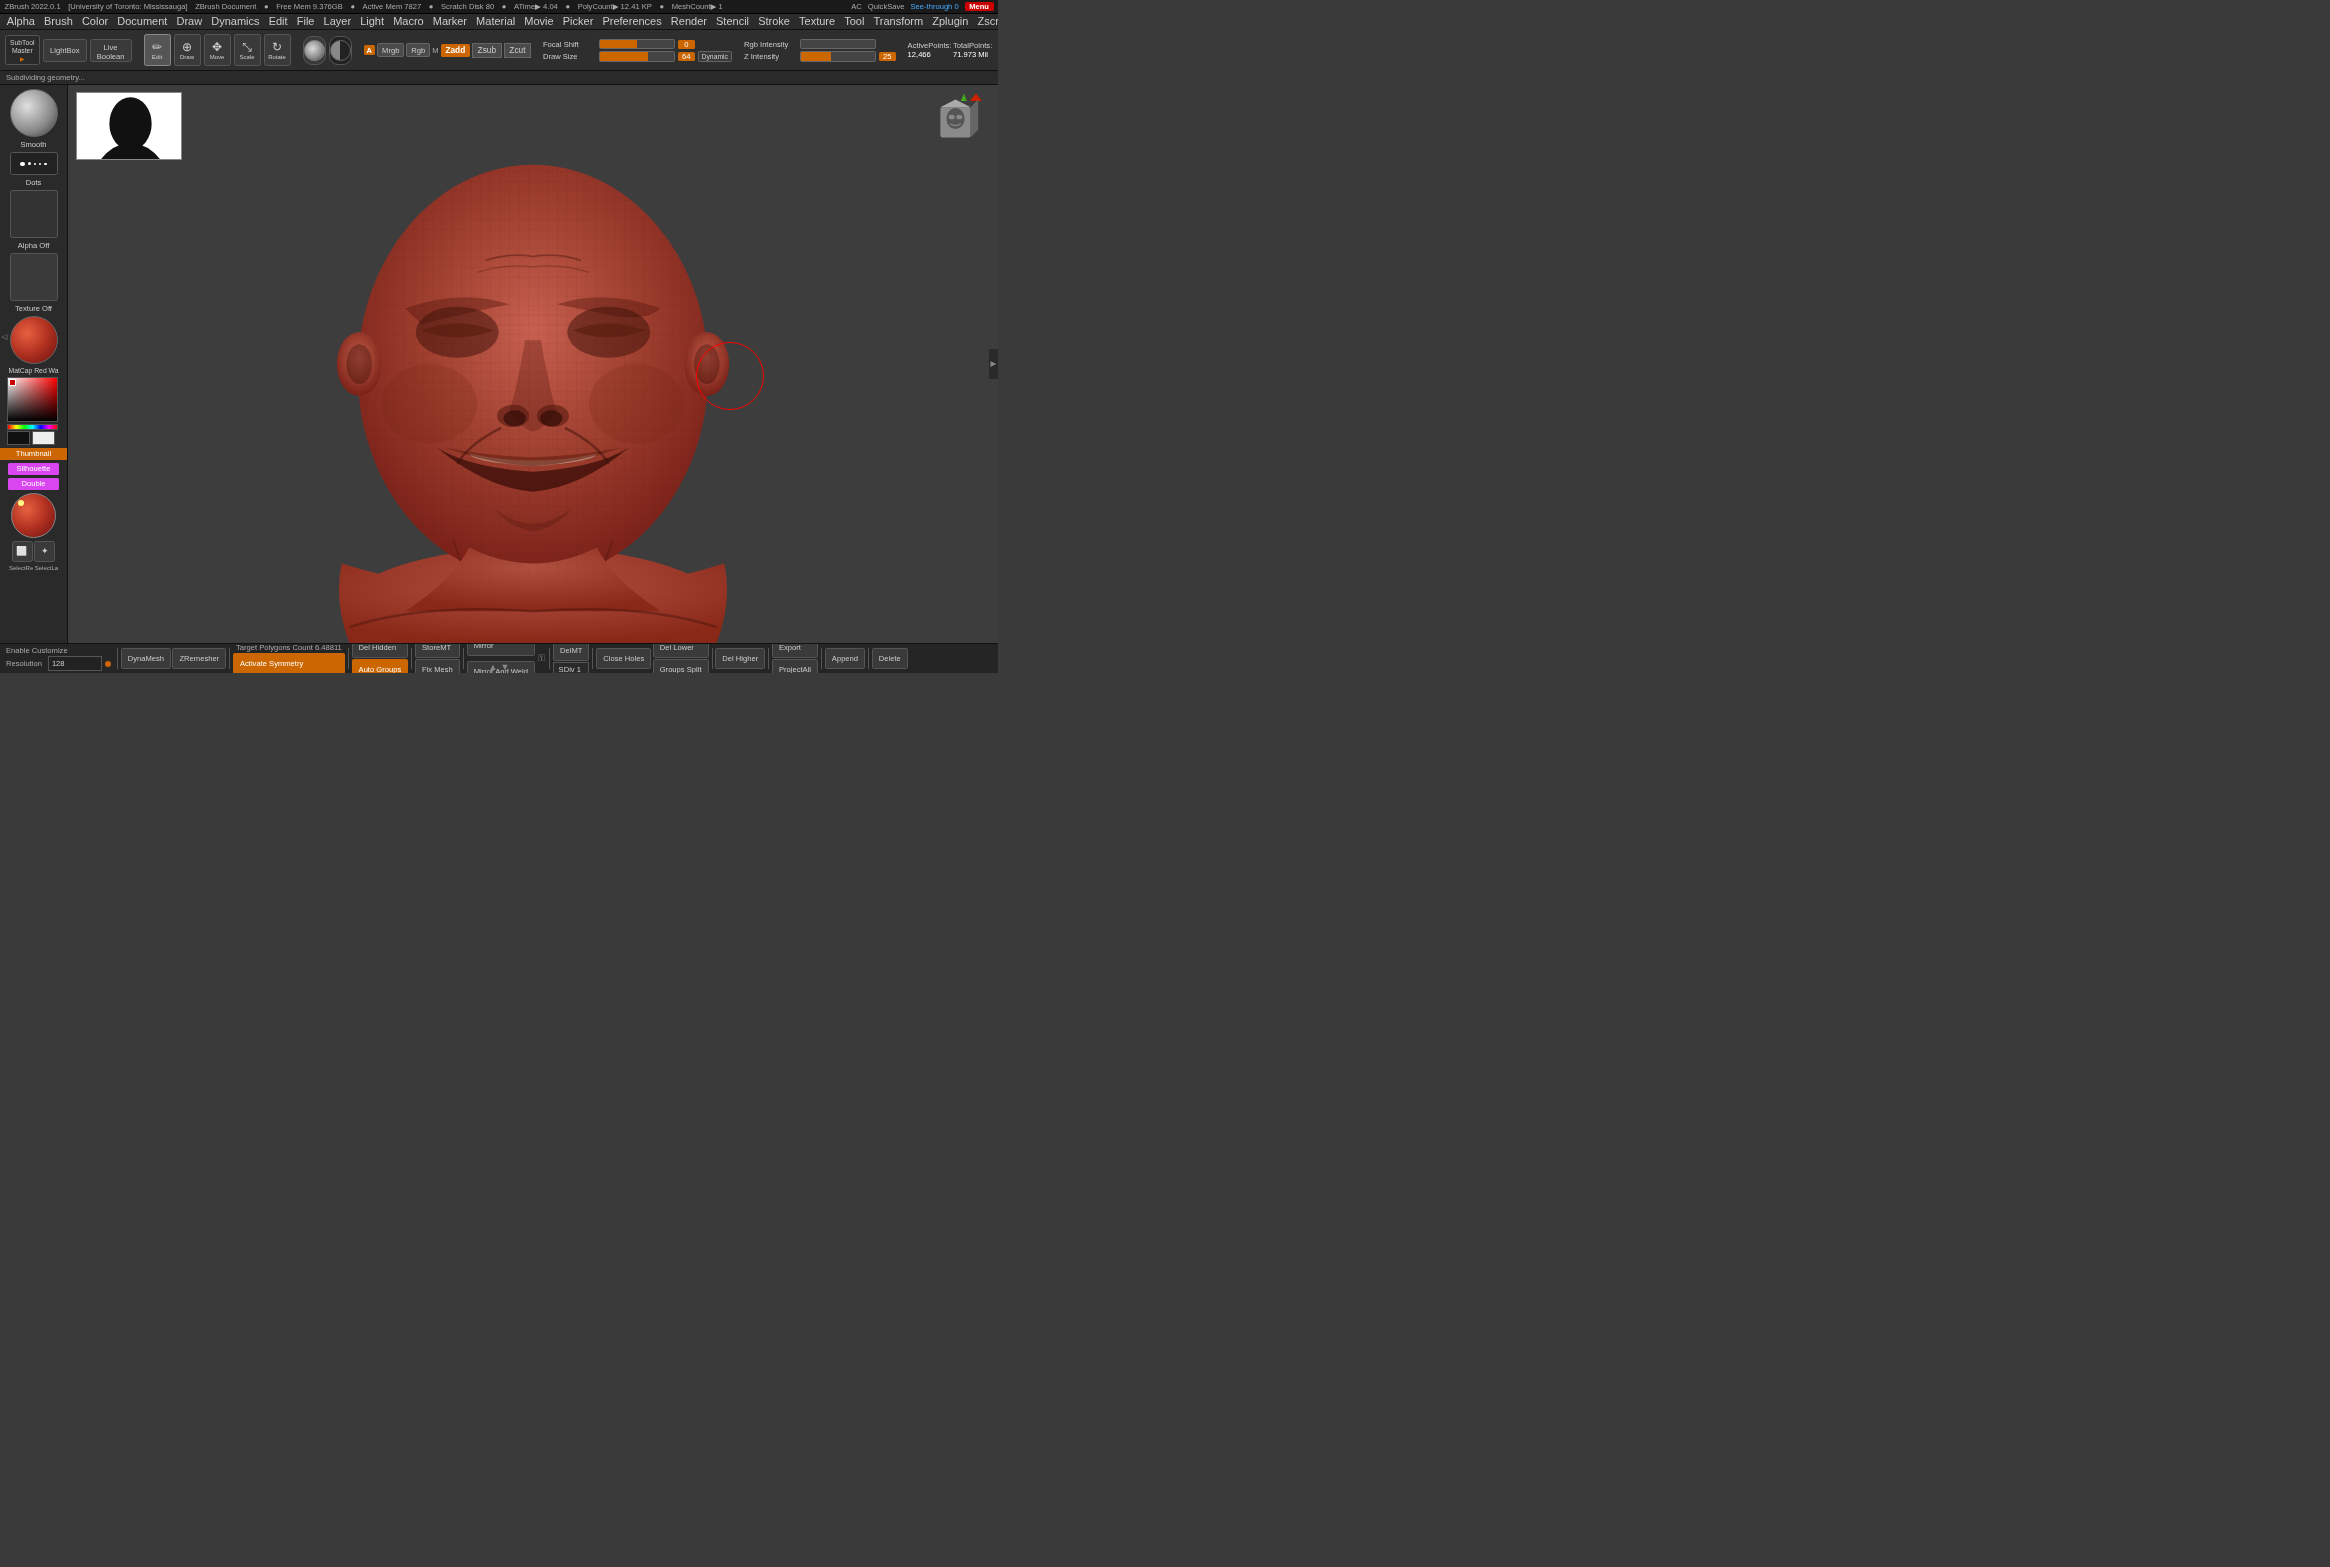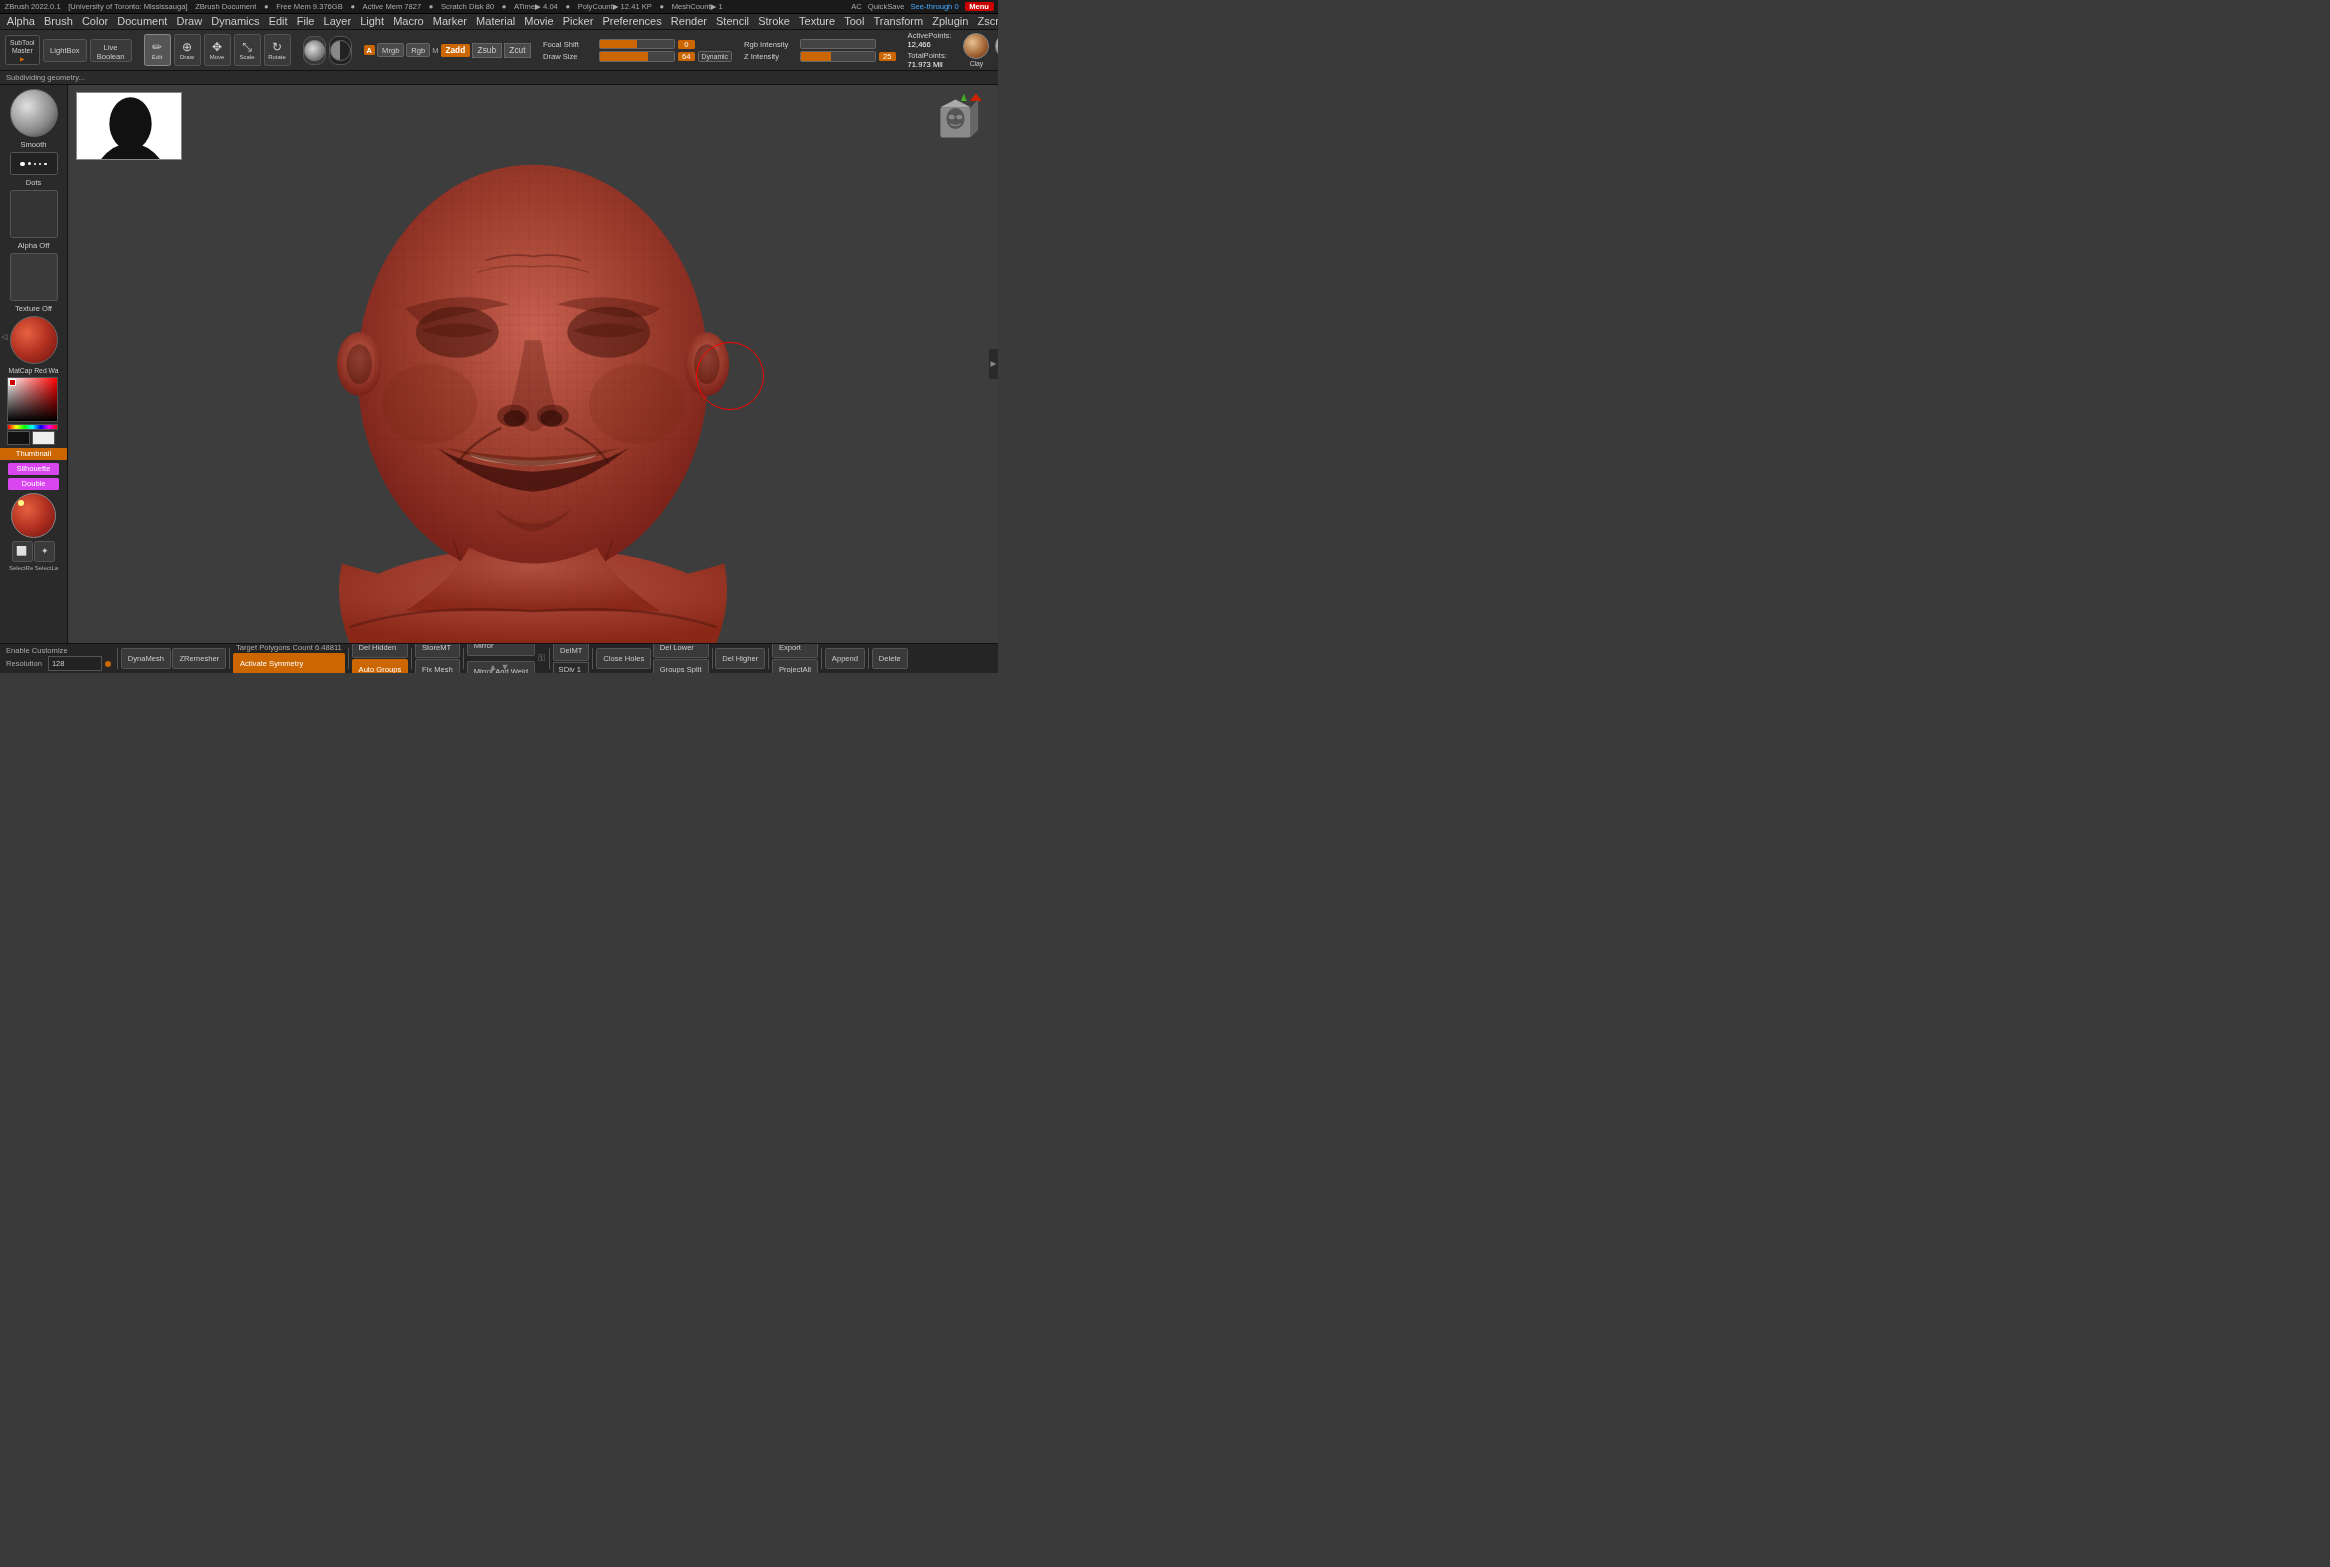--- a/index.html
+++ b/index.html
@@ -190,21 +190,21 @@
       border: 0.8px solid #666;
       border-radius: 0;
       color: #ccc;
       padding: 1.5px 4.5px;
       font-size: 8.3px;
       cursor: pointer;
     }
 
     .points-info {
       display: flex;
-      flex-direction: column;
+      flex-direction: row;
       gap: 1.5px;
       font-size: 7.6px;
       color: #ccc;
       justify-content: space-between;
     }
 
     
     .clay-btn, .snakehook-btn {
       display: flex;
       flex-direction: column;

